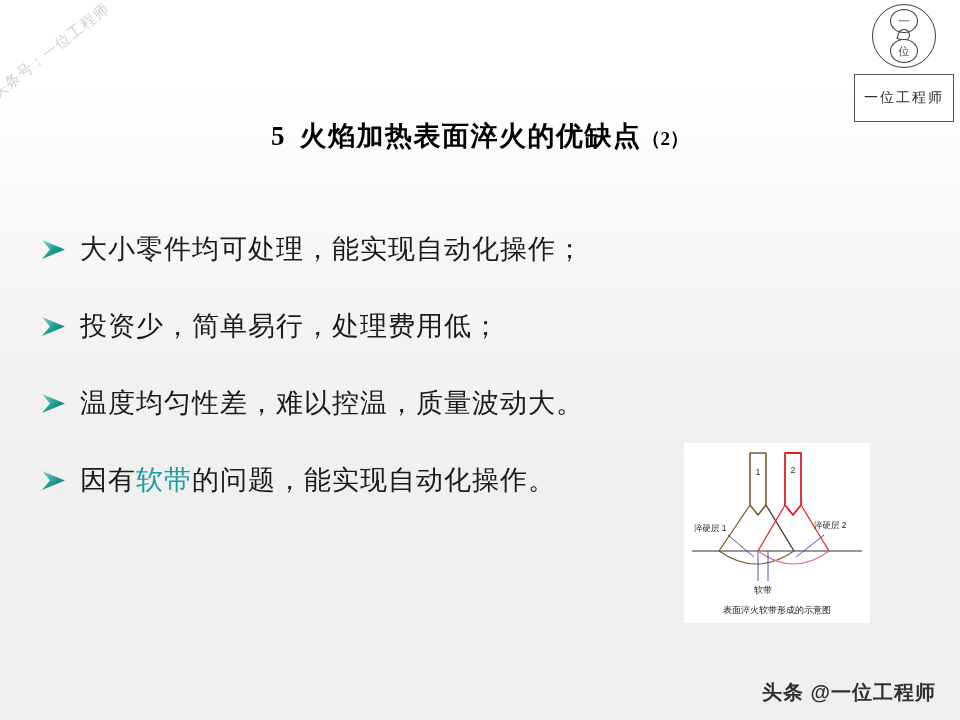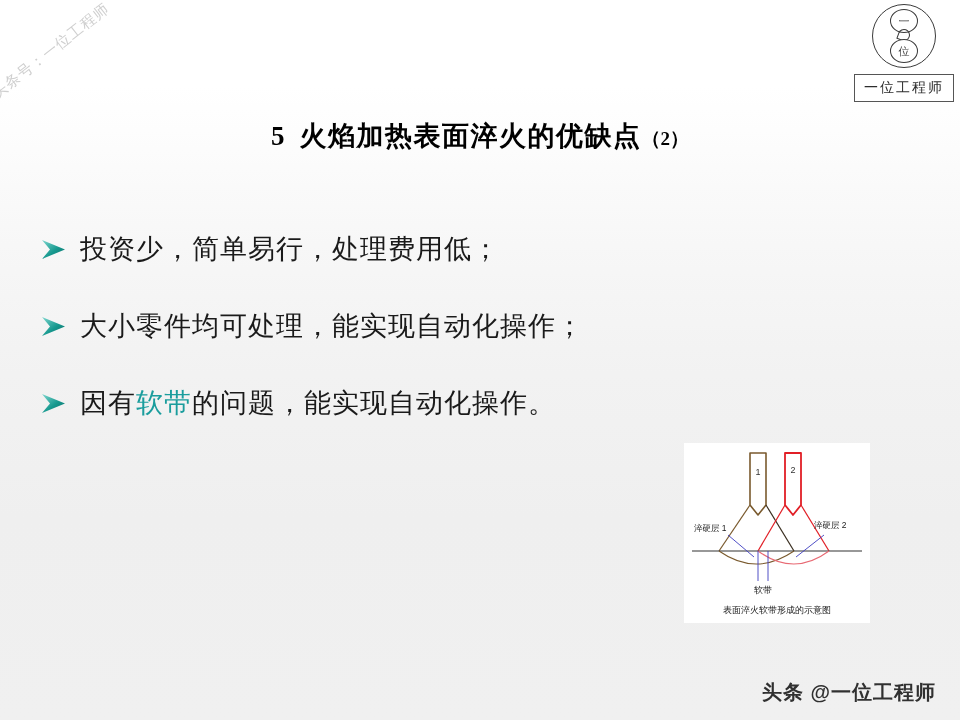--- a/index.html
+++ b/index.html
@@ -90,21 +90,21 @@
     height: 12px;
     border: 1.2px solid #3a3a3a;
     border-radius: 50% 50% 50% 0;
     transform: rotate(20deg);
     box-sizing: border-box;
     background: transparent;
   }
   #logo-name {
     margin-top: 2px;
     border: 1.3px solid #555;
-    padding: 4px 2px;
+    padding: 14px 2px;
     font-family: Liberation Mono, monospace;
     font-size: 14px;
     letter-spacing: 2px;
     color: #2d2d2d;
     background: #ffffff;
   }
 
   
   #title {
     position: absolute;
@@ -199,20 +199,29 @@
       <div class="logo-inner" id="logo-inner-bottom">位</div>
     </div>
     <div id="logo-name">一位工程师</div>
   </div>
 
   <div id="title">
     <span class="num">5</span><span class="main">火焰加热表面淬火的优缺点</span><span class="sub">（2）</span>
   </div>
 
   <div id="bullets">
+
+    <div class="bullet-row">
+      <div class="bullet-arrow">
+        <svg width="30" height="24" viewBox="0 0 30 24">
+          <path d="M2 2 L25 11.5 L2 21 L10 11.5 Z" fill="url(#ag1)"></path>
+        </svg>
+      </div>
+      <div class="bullet-text"><span>大小零件均可处理，能实现自动化操作；</span><span class="hl"></span><span></span></div>
+    </div>
 
     <div class="bullet-row">
       <div class="bullet-arrow">
         <svg width="30" height="24" viewBox="0 0 30 24">
           <defs>
             <linearGradient id="ag1" x1="0" y1="0" x2="1" y2="1">
               <stop offset="0%" stop-color="#7fd8d0"></stop>
               <stop offset="55%" stop-color="#17998f"></stop>
               <stop offset="100%" stop-color="#0d6f68"></stop>
             </linearGradient>
@@ -222,23 +231,22 @@
       </div>
       <div class="bullet-text"><span>投资少，简单易行，处理费用低；</span><span class="hl"></span><span></span></div>
     </div>
 
     <div class="bullet-row">
       <div class="bullet-arrow">
         <svg width="30" height="24" viewBox="0 0 30 24">
           <path d="M2 2 L25 11.5 L2 21 L10 11.5 Z" fill="url(#ag1)"></path>
         </svg>
       </div>
-      <div class="bullet-text"><span>大小零件均可处理，能实现自动化操作；</span><span class="hl"></span><span></span></div>
-    </div>
-
+      <div class="bullet-text"><span>温度均匀性差，难以控温，质量波动大。</span><span class="hl"></span><span></span></div>
+    </div>
 
     <div class="bullet-row">
       <div class="bullet-arrow">
         <svg width="30" height="24" viewBox="0 0 30 24">
           <path d="M2 2 L25 11.5 L2 21 L10 11.5 Z" fill="url(#ag1)"></path>
         </svg>
       </div>
       <div class="bullet-text"><span>因有</span><span class="hl">软带</span><span>的问题，能实现自动化操作。</span></div>
     </div>
 

